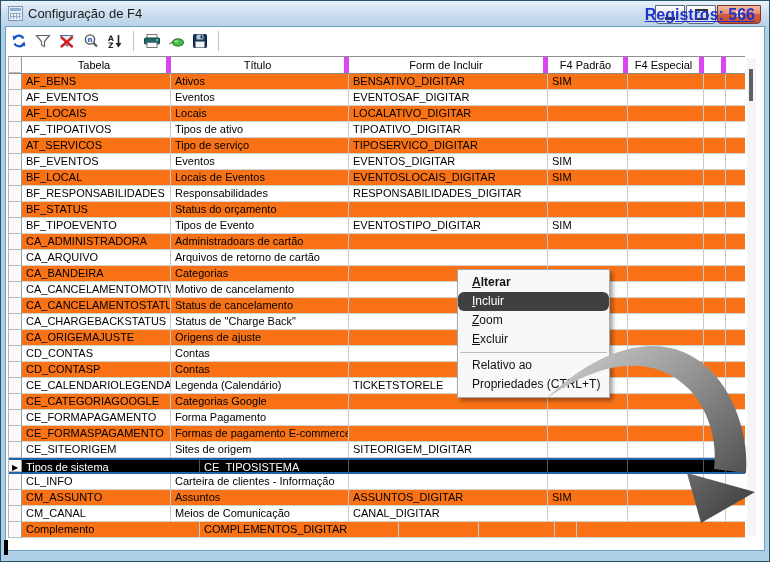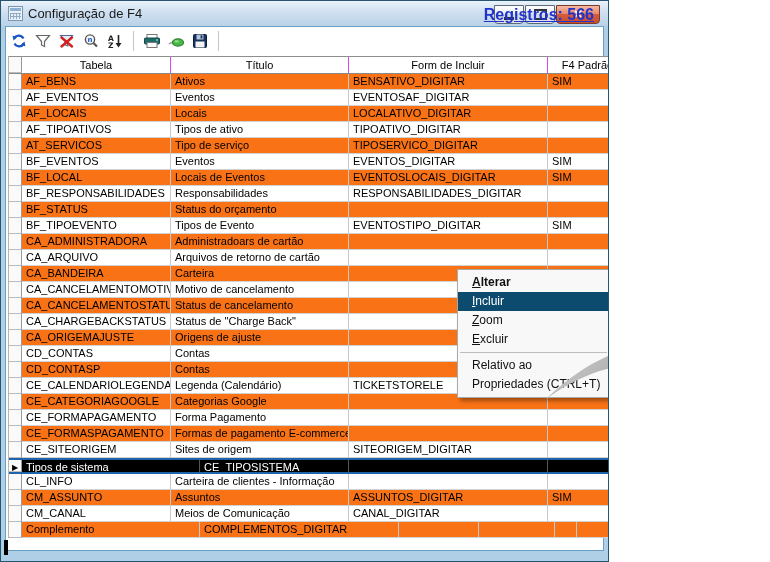--- a/index.html
+++ b/index.html
@@ -1,17 +1,17 @@
 <!DOCTYPE html>
 <html><head>
 <meta charset="utf-8">
 <style>
   * { margin:0; padding:0; box-sizing:border-box; }
   html,body { width:770px; height:562px; font-family:"Liberation Sans", sans-serif; background:#fff; }
-  .window { position:relative; width:609px; height:562px; background:#aecfe6;
+  .window { position:relative; width:770px; height:562px; background:#aecfe6;
             border:1px solid #27546f; overflow:hidden;padding-left:38px; }
   .frame-inner { position:absolute; left:4px; top:25px; right:4px; bottom:10px;
                  background:#fff; border:1px solid #6aa0c4; }
 
   
   .titlebar { position:absolute; left:0; top:0; width:100%; height:25px;
               background:linear-gradient(#eaf2fb, #cfe0f0 45%, #b9d2e8);
               display:flex; align-items:center; padding-left:7px; }
   .app-icon { width:15px; height:15px; border:1px solid #7a96b2; background:#e8f0f8;
               display:inline-block; margin-right:5px; position:relative; }
@@ -36,21 +36,21 @@
   .tb-icon { width:18px; height:18px; display:inline-flex; align-items:center; justify-content:center; }
   .tb-sep { width:1px; height:20px; background:#c4c4c4; margin:0 3px; }
   .records-link { position:absolute; right:14px; top:5px; font-size:16px; font-weight:bold;
                   color:#2233cc; text-decoration:underline; }
 
   
   .grid { position:absolute; left:7px; top:55px; width:737px; height:482px;
           border-top:1px solid #8e8e8e; border-left:1px solid #b5b5b5; overflow:hidden;
           font-size:11px; color:#000; background:#fff; }
   .hrow { display:flex; height:17px; background:#fff; border-bottom:1px solid #8a8a8a; }
-  .hcell { border-right:1px solid #d946ef; display:flex; align-items:center; justify-content:center;
+  .hcell { border-right:5px solid #d946ef; display:flex; align-items:center; justify-content:center;
            white-space:nowrap; overflow:hidden; }
   .row { display:flex; height:16px; background:#fff; }
   .row.alt { background:#f97316; }
   .cell { border-right:1px solid #c9c9c9; border-bottom:1px solid #d2d2d2; padding:1px 3px 0 4px;
           white-space:nowrap; overflow:hidden; }
   .selcell { background:#fafafa; border-right:1px solid #9a9a9a; border-bottom:1px solid #bcbcbc;
              padding:0; text-align:center; font-size:8px; line-height:15px; color:#000; }
   .row.selected { background:#000; color:#fff; border-top:2px solid #2063ad; border-bottom:2px solid #2063ad; height:16px; }
   .row.selected .cell { border-bottom:none; border-right:1px solid #555; }
   .row.selected .selcell { background:#fafafa; color:#000; border-bottom:1px solid #bcbcbc; }
@@ -61,21 +61,21 @@
   
   .vscroll { position:absolute; left:746px; top:57px; width:9px; height:478px; background:#f5f5f5; }
   .vthumb { position:absolute; left:2px; top:11px; width:4px; height:32px; background:#606060; }
 
   
   .ctxmenu { position:absolute; left:456px; top:268px; width:153px; background:#f8f8f8;
              border:1px solid #a9a9a9; box-shadow:3px 3px 4px rgba(0,0,0,.35); padding:3px 0;
              font-size:12px; color:#111; z-index:20; }
   .mi { height:19px; line-height:19px; padding-left:14px; position:relative; white-space:nowrap; }
   .mi.bold { font-weight:bold; }
-  .mi.hl { background:#0c4a6e; color:#fff; }
+  .mi.hl { background:#404040; color:#fff;border-radius:6px; }
   .mi .sub { position:absolute; right:7px; top:0; font-size:8px; }
   .msep { height:1px; background:#bdbdbd; margin:3px 2px; }
 
   
   .swoosh { position:absolute; left:0; top:0; width:770px; height:562px; z-index:30; pointer-events:none; }
 
   
   .text-cursor { position:absolute; left:3px; top:539px; width:4px; height:15px; background:#000; z-index:5; }
 </style>
 </head>
@@ -292,21 +292,21 @@
           <div class="cell c2">Arquivos de retorno de cartão</div>
           <div class="cell c3"></div>
           <div class="cell c4"></div>
           <div class="cell c5"></div>
           <div class="cell c6"></div>
           <div class="cell c7"></div>
         </div>
         <div class="row alt">
           <div class="selcell c0"></div>
           <div class="cell c1">CA_BANDEIRA</div>
-          <div class="cell c2">Carteira</div>
+          <div class="cell c2">Categorias</div>
           <div class="cell c3"></div>
           <div class="cell c4"></div>
           <div class="cell c5"></div>
           <div class="cell c6"></div>
           <div class="cell c7"></div>
         </div>
         <div class="row">
           <div class="selcell c0"></div>
           <div class="cell c1">CA_CANCELAMENTOMOTIVO</div>
           <div class="cell c2">Motivo de cancelamento</div>

